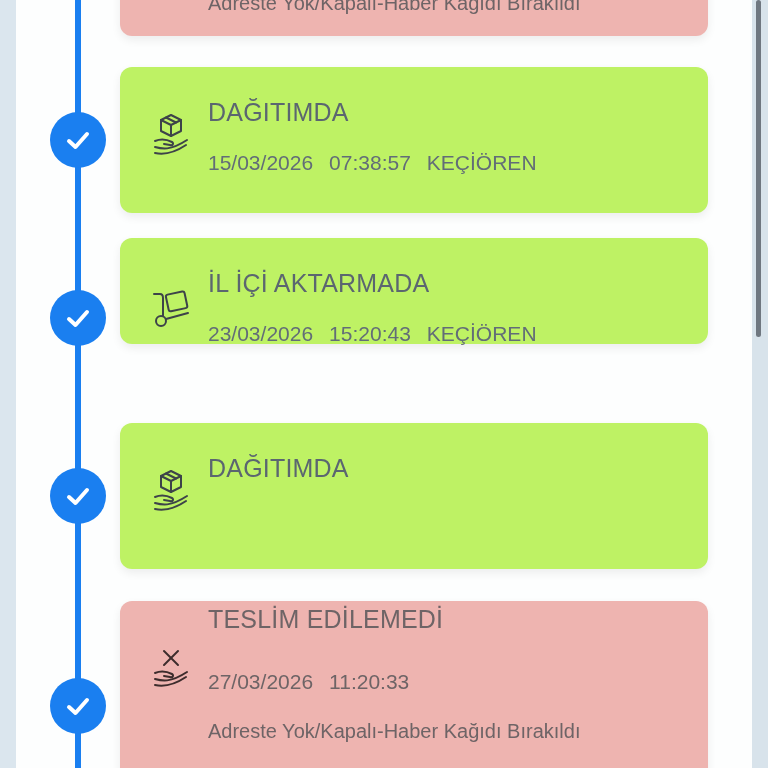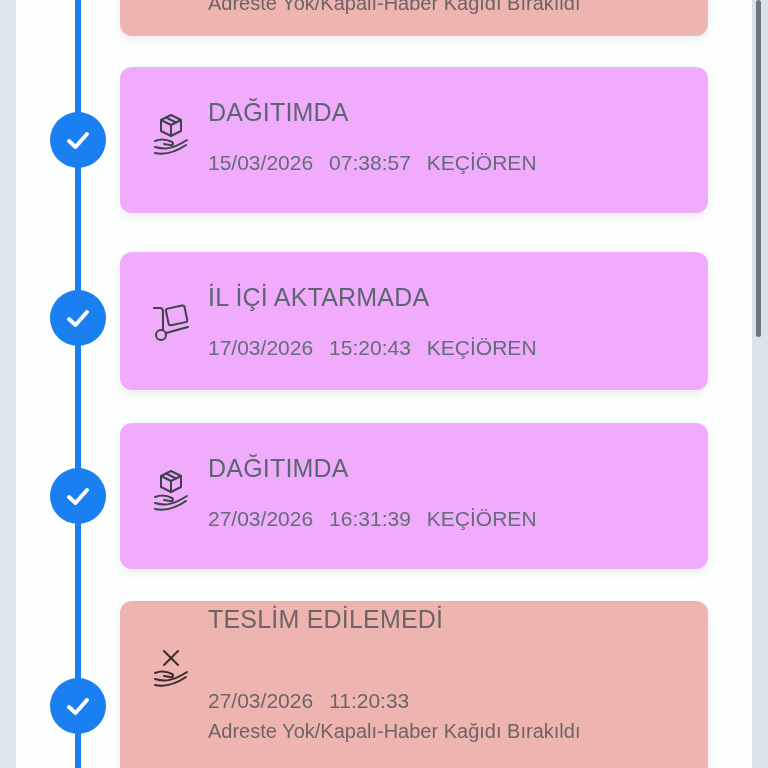--- a/index.html
+++ b/index.html
@@ -26,21 +26,21 @@
     }
     .dot {
       position: absolute; left: 50px; width: 56px; height: 56px;
       border-radius: 50%; background: #1a7ff0;
       display: flex; align-items: center; justify-content: center;
     }
     .card {
       position: absolute; left: 120px; width: 588px; border-radius: 12px;
       box-shadow: 0 4px 10px rgba(0,0,0,0.07);
     }
-    .card.blue { background: #f0abfc; }
+    .card.blue { background: #bef264; }
     .card.red { background: #eeb4b0; }
     .card .icon {
       position: absolute; left: 32px; width: 38px; height: 42px;
     }
     .card .title {
       position: absolute; left: 88px; font-size: 25px; color: #5b6670;
       letter-spacing: 0.2px; white-space: nowrap;
     }
     .card.red .title { color: #6e6466; }
     .card .meta {
@@ -88,32 +88,32 @@
   <div class="meta" style="top:84px;">
     <span>15/03/2026</span><span>07:38:57</span><span>KEÇİÖREN</span>
   </div>
 </div>
 
 <div class="dot" style="top:290px;">
   <svg width="30" height="30" viewBox="0 0 30 30">
       <path d="M6 16 L12.5 22 L24 9" fill="none" stroke="#fff" stroke-width="4" stroke-linecap="round" stroke-linejoin="round"></path>
     </svg>
 </div>
-<div class="card blue" style="top:252px;height:138px;">
+<div class="card blue" style="top:238px;height:106px;">
   <div class="icon" style="top:50px;">
     <svg width="40" height="40" viewBox="0 0 40 40" fill="none" stroke="#3d4349" stroke-width="2" stroke-linejoin="round" stroke-linecap="round">
       <path d="M2 6 L8 6 C10 6 11 8 11 10 L11 28"></path>
       <circle cx="9" cy="33" r="5"></circle>
       <path d="M14 31 L36 25"></path>
       <rect x="15" y="5" width="19" height="17" rx="2" transform="rotate(-12 24 13)"></rect>
     </svg>
   </div>
   <div class="title" style="top:31px;">İL İÇİ AKTARMADA</div>
   <div class="meta" style="top:84px;">
-    <span>17/03/2026</span><span>15:20:43</span><span>KEÇİÖREN</span>
+    <span>23/03/2026</span><span>15:20:43</span><span>KEÇİÖREN</span>
   </div>
 </div>
 
 <div class="dot" style="top:468px;">
   <svg width="30" height="30" viewBox="0 0 30 30">
       <path d="M6 16 L12.5 22 L24 9" fill="none" stroke="#fff" stroke-width="4" stroke-linecap="round" stroke-linejoin="round"></path>
     </svg>
 </div>
 <div class="card blue" style="top:423px;height:146px;">
   <div class="icon" style="top:46px;">
@@ -121,38 +121,35 @@
       <path d="M19 2 L29 7 L29 18 L19 23 L9 18 L9 7 Z"></path>
         <path d="M9 7 L19 12 L29 7"></path>
         <path d="M19 12 L19 23"></path>
         <path d="M14 4.5 L24 9.5"></path>
       <path d="M3 28 C8 26 14 26 20 29 C22 30 21 33 18 32 L12 31"></path>
         <path d="M3 34 C10 36 18 38 35 27"></path>
         <path d="M3 40 C12 42 22 40 34 32"></path>
     </svg>
   </div>
   <div class="title" style="top:31px;">DAĞITIMDA</div>
-  <div class="meta" style="top:84px;">
-    <span>27/03/2026</span><span>16:31:39</span><span>KEÇİÖREN</span>
-  </div>
 </div>
 
 <div class="dot" style="top:678px;">
   <svg width="30" height="30" viewBox="0 0 30 30">
       <path d="M6 16 L12.5 22 L24 9" fill="none" stroke="#fff" stroke-width="4" stroke-linecap="round" stroke-linejoin="round"></path>
     </svg>
 </div>
 <div class="card red" style="top:601px;height:200px;">
   <div class="icon" style="top:48px;">
     <svg width="38" height="42" viewBox="0 0 38 42" fill="none" stroke="#3d2c2c" stroke-width="2" stroke-linejoin="round" stroke-linecap="round">
       <path d="M12 2 L26 16"></path>
         <path d="M26 2 L12 16"></path>
       <path d="M3 24 C8 22 14 22 20 25 C22 26 21 29 18 28 L12 27"></path>
         <path d="M3 30 C10 32 18 34 35 23"></path>
         <path d="M3 36 C12 38 22 36 34 28"></path>
     </svg>
   </div>
   <div class="title" style="top:4px;">TESLİM EDİLEMEDİ</div>
-  <div class="meta" style="top:88px;">
+  <div class="meta" style="top:69px;">
     <span>27/03/2026</span><span>11:20:33</span>
   </div>
   <div class="note" style="top:119px;">Adreste Yok/Kapalı-Haber Kağıdı Bırakıldı</div>
 </div>
 
 </body></html>

